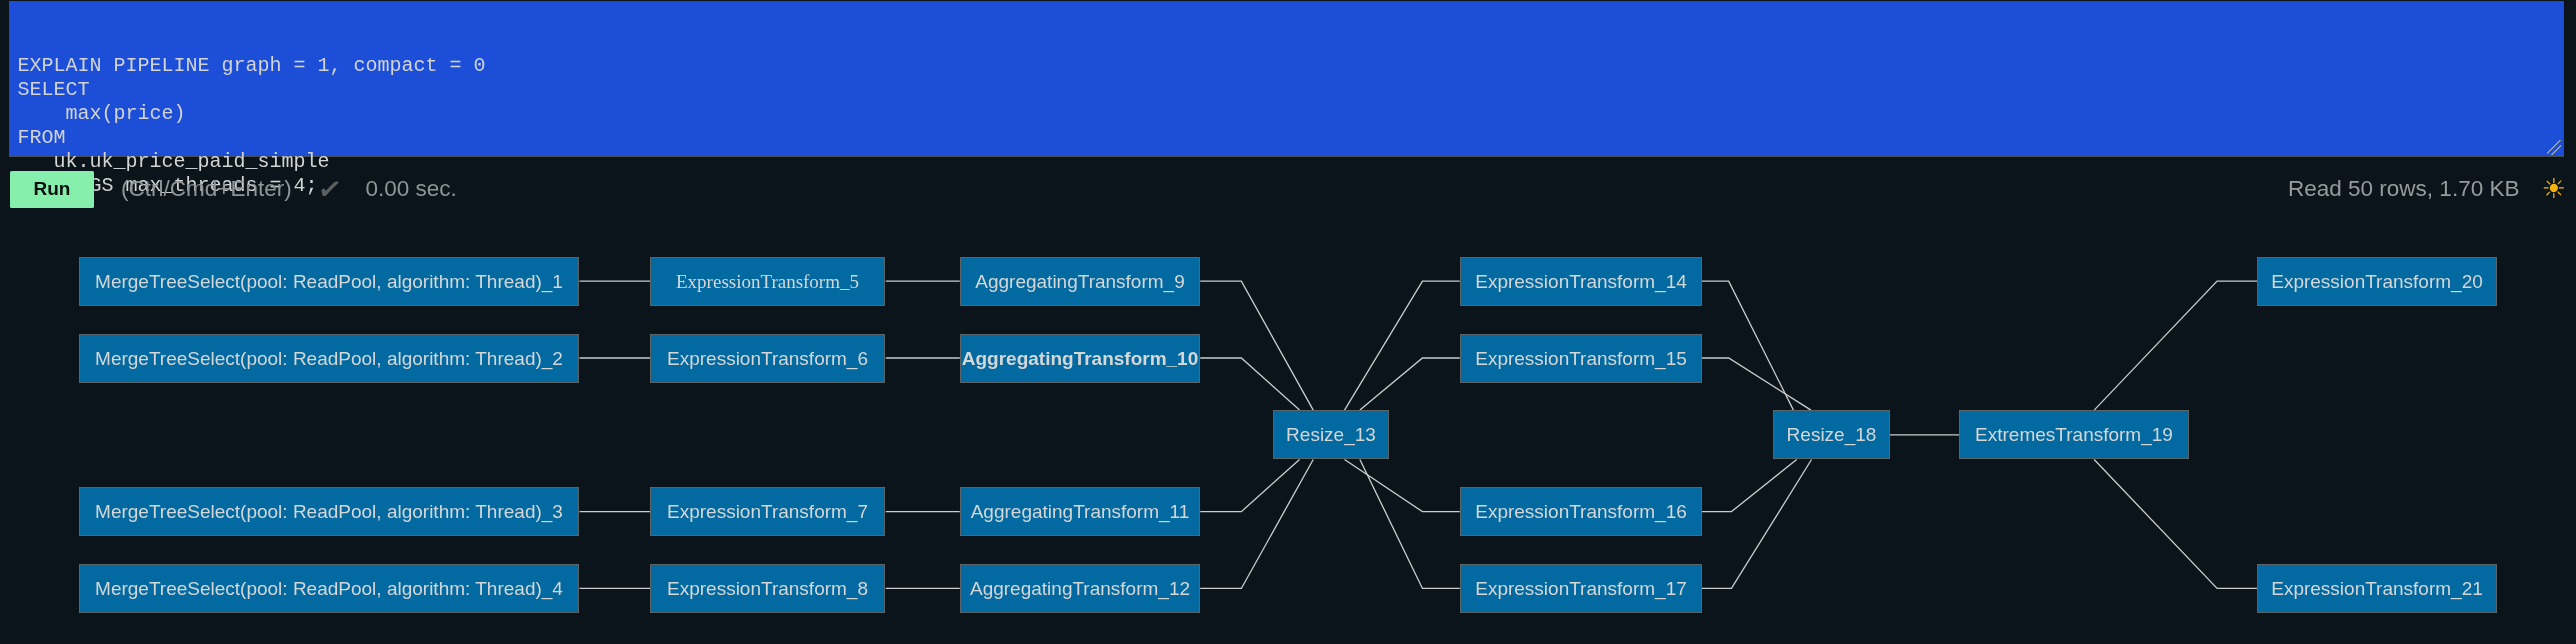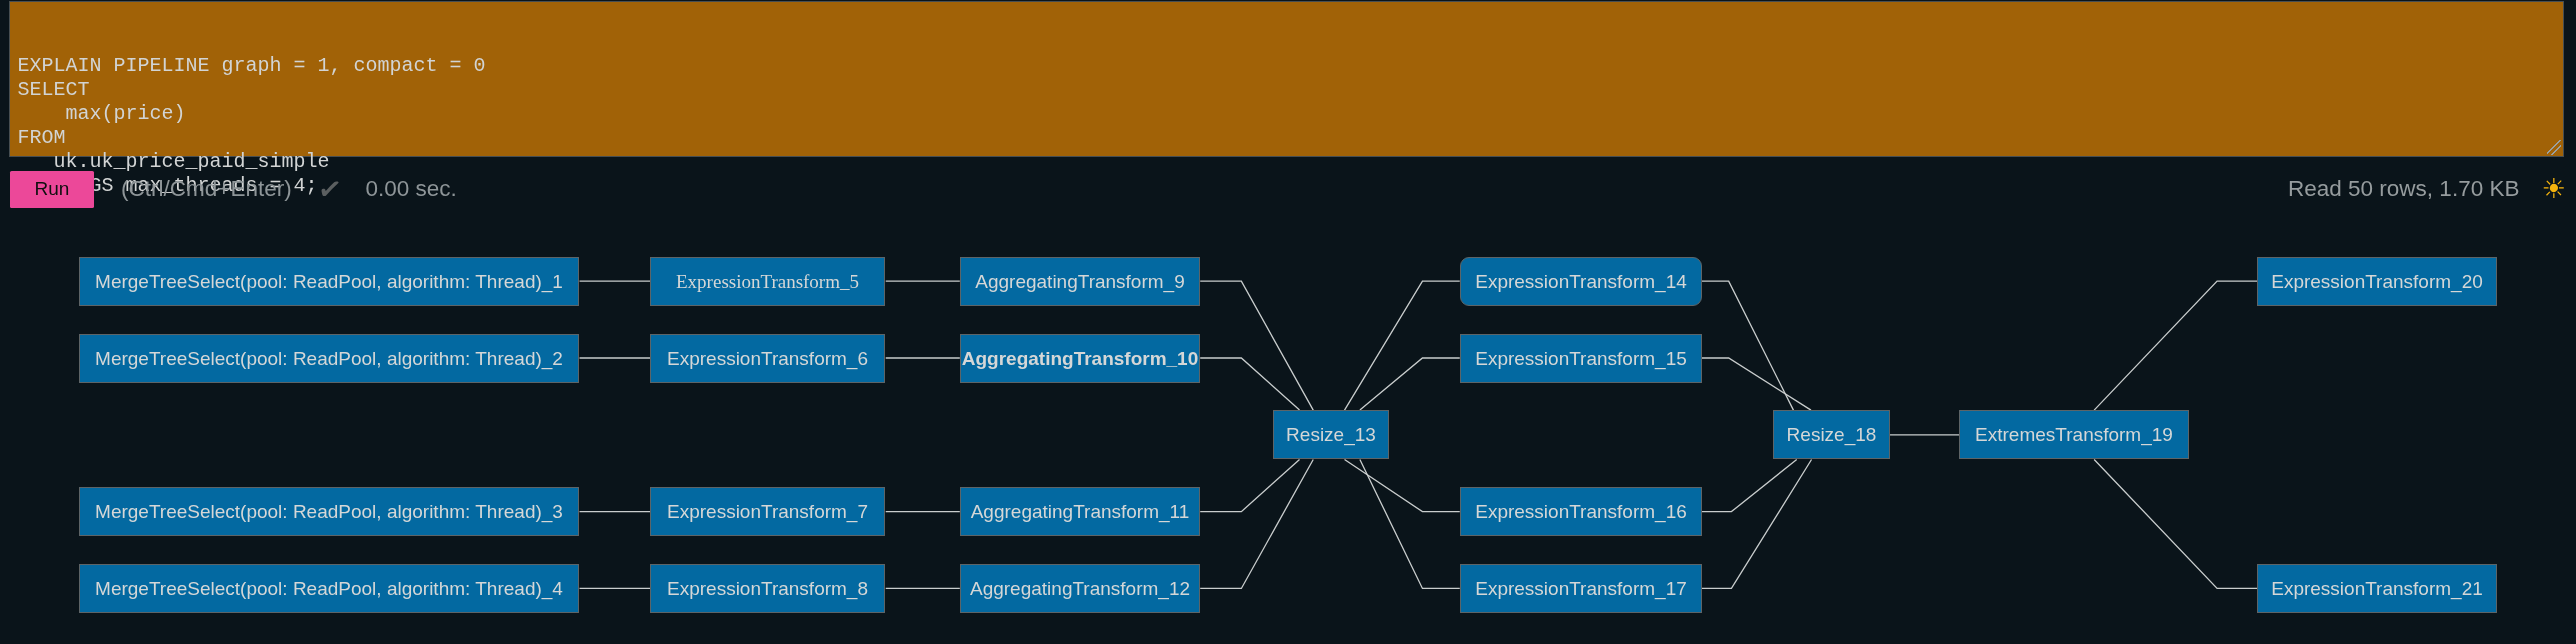--- a/index.html
+++ b/index.html
@@ -7,21 +7,21 @@
     position:relative;
     width:2576px;height:644px;
     background:#0a141a;
     font-family:"Liberation Sans", sans-serif;
     overflow:hidden;
   }
   
   .editor{
     position:absolute;left:8.8px;top:1.1px;
     width:2555px;height:156px;
-    background:#a16207;
+    background:#1d4ed8;
     border:1.1px solid #474e51;
     box-sizing:border-box;
     padding:4.4px 0 0 7.7px;
     color:#d2d4d4;
     font-family:"Liberation Mono", monospace;
     font-size:20px;line-height:24px;
     white-space:pre;
     cursor:text;
   }
   .code-line{white-space:pre;}
@@ -32,25 +32,25 @@
       linear-gradient(135deg, transparent 0 44%, #9aa0a0 44% 50%, transparent 50% 64%, #9aa0a0 64% 70%, transparent 70%);
     cursor:nwse-resize;
   }
   
   .toolbar{
     position:absolute;left:10px;right:10px;top:167px;height:44px;
     display:flex;align-items:center;
   }
   .run-btn{
     width:84px;height:37px;
-    background:#ec4899;
+    background:#86efac;
     color:#101010;
     border:none;border-radius:1.6px;
     font-family:"Liberation Sans", sans-serif;
-    font-size:19px;font-weight:normal;
+    font-size:19px;font-weight:bold;
     cursor:pointer;
   }
   .shortcut{color:#8e9598;font-size:22.5px;margin-left:27px;}
   .check{color:#5b5f60;font-size:28.5px;font-weight:bold;margin-left:26px;transform:rotate(8deg);}
   .elapsed{color:#8e9598;font-size:22.5px;margin-left:24px;}
   .tb-spacer{flex:1;}
   .read-stats{color:#969c9e;font-size:22.5px;}
   .sun{font-size:27.4px;color:#f6b40e;margin-left:22px;cursor:pointer;line-height:1;}
   
   .graph{position:absolute;left:0;top:230px;width:2576px;height:414px;}
@@ -120,21 +120,21 @@
         <div class="node" style="left: 79px; top: 564px; width: 500px; height: 49px;">MergeTreeSelect(pool: ReadPool, algorithm: Thread)_4</div>
         <div class="node" style="left: 650px; top: 257px; width: 235px; height: 49px; font-family: Liberation Serif, serif;">ExpressionTransform_5</div>
         <div class="node" style="left: 650px; top: 334px; width: 235px; height: 49px;">ExpressionTransform_6</div>
         <div class="node" style="left: 650px; top: 487px; width: 235px; height: 49px;">ExpressionTransform_7</div>
         <div class="node" style="left: 650px; top: 564px; width: 235px; height: 49px;">ExpressionTransform_8</div>
         <div class="node" style="left: 960px; top: 257px; width: 240px; height: 49px;">AggregatingTransform_9</div>
         <div class="node" style="left: 960px; top: 334px; width: 240px; height: 49px; font-weight: bold;">AggregatingTransform_10</div>
         <div class="node" style="left: 960px; top: 487px; width: 240px; height: 49px;">AggregatingTransform_11</div>
         <div class="node" style="left: 960px; top: 564px; width: 240px; height: 49px;">AggregatingTransform_12</div>
         <div class="node" style="left: 1273px; top: 410px; width: 116px; height: 49px;">Resize_13</div>
-        <div class="node" style="left: 1460px; top: 257px; width: 242px; height: 49px; border-radius: 9px;">ExpressionTransform_14</div>
+        <div class="node" style="left: 1460px; top: 257px; width: 242px; height: 49px;">ExpressionTransform_14</div>
         <div class="node" style="left: 1460px; top: 334px; width: 242px; height: 49px;">ExpressionTransform_15</div>
         <div class="node" style="left: 1460px; top: 487px; width: 242px; height: 49px;">ExpressionTransform_16</div>
         <div class="node" style="left: 1460px; top: 564px; width: 242px; height: 49px;">ExpressionTransform_17</div>
         <div class="node" style="left: 1773px; top: 410px; width: 117px; height: 49px;">Resize_18</div>
         <div class="node" style="left: 1959px; top: 410px; width: 230px; height: 49px;">ExtremesTransform_19</div>
         <div class="node" style="left: 2257px; top: 257px; width: 240px; height: 49px;">ExpressionTransform_20</div>
         <div class="node" style="left: 2257px; top: 564px; width: 240px; height: 49px;">ExpressionTransform_21</div>
       </div>
   </div>
 

